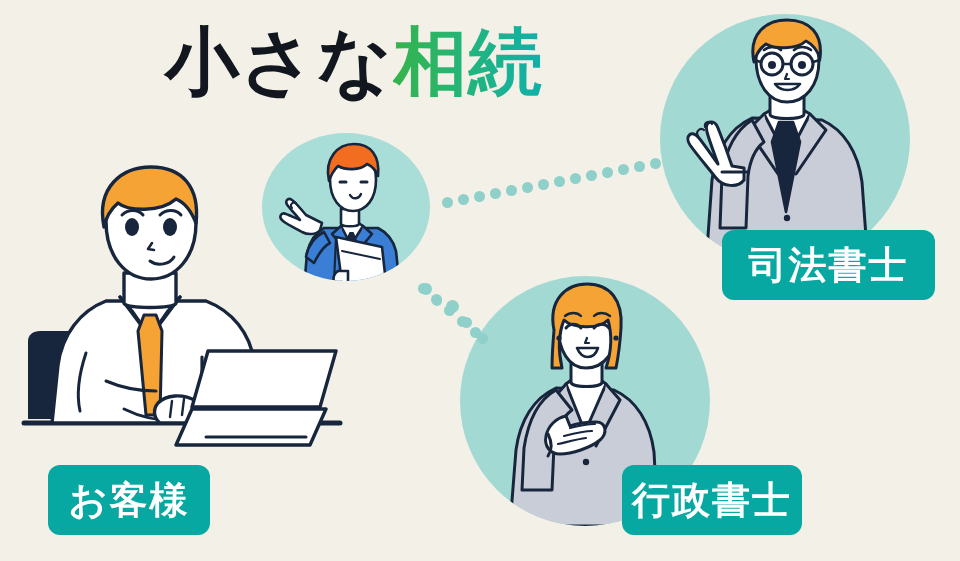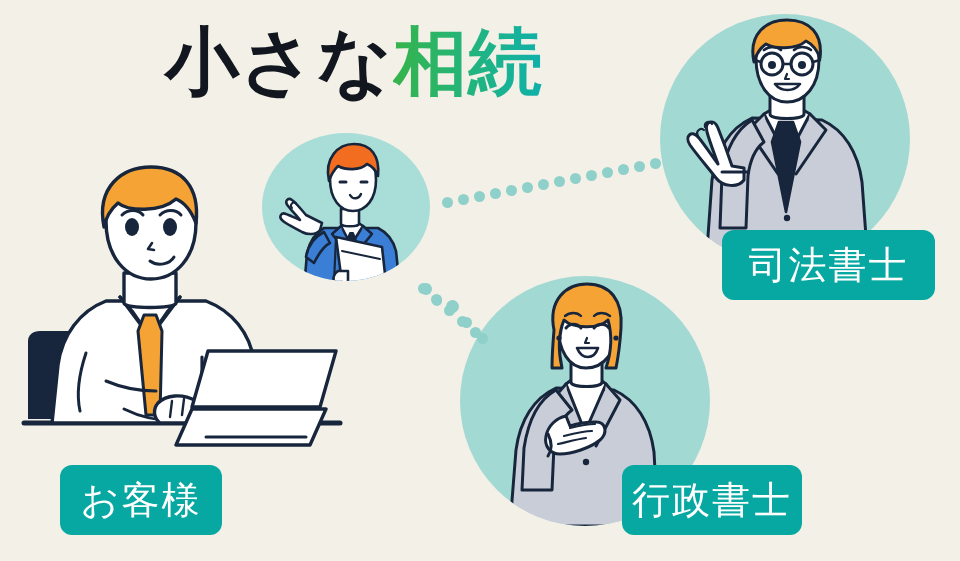--- a/index.html
+++ b/index.html
@@ -41,29 +41,29 @@
     color: transparent;
   }
 
   
   .badge {
     position: absolute;
     background: #06a8a1;
     color: #ffffff;
     border-radius: 12px;
     font-size: 38px;
-    font-weight: 400;
+    font-weight: 700;
     letter-spacing: 2px;
     display: flex;
     align-items: center;
     justify-content: center;
     white-space: nowrap;
     box-sizing: border-box;
   }
-  #badge-customer { left: 60px;  top: 465px; width: 162px; height: 70px; }
+  #badge-customer { left: 48px;  top: 465px; width: 162px; height: 70px; }
   #badge-shiho    { left: 722px; top: 230px; width: 213px; height: 70px; }
   #badge-gyosei   { left: 622px; top: 465px; width: 180px; height: 70px; }
 
   
   .circle {
     position: absolute;
     border-radius: 50%;
     background: #a3d9d3;
   }
   #circle-shiho  { left: 660px; top: 14px;  width: 250px; height: 250px; }

